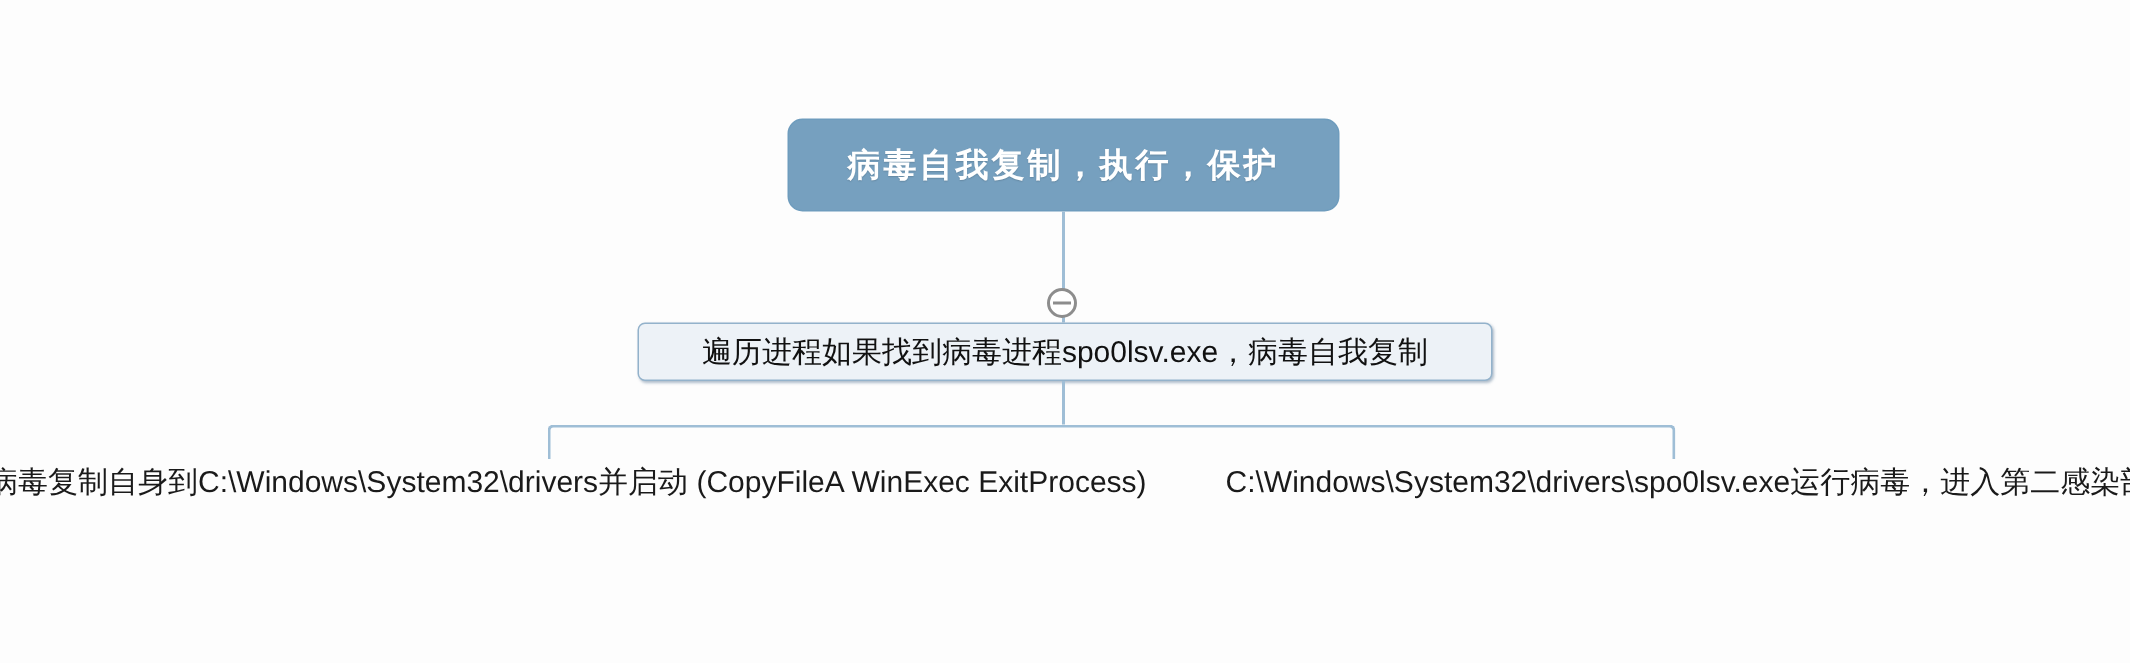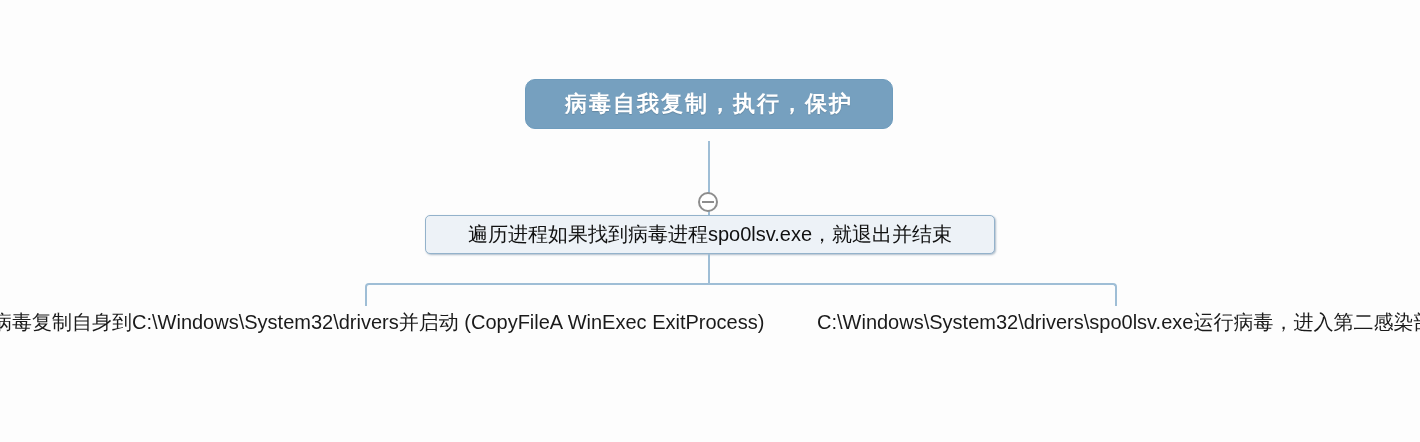--- a/index.html
+++ b/index.html
@@ -16,21 +16,21 @@
   html,body{width:1420px;height:442px;overflow:hidden;}
   body{
     background:var(--canvas-bg);
     font-family:"Liberation Sans","DejaVu Sans",sans-serif;
     position:relative;
   }
   .canvas{
     position:absolute;left:0;top:0;width:1420px;height:442px;
   }
   .root-node{
-    position:absolute;left:525px;top:79px;width:368px;height:50px;
+    position:absolute;left:525px;top:79px;width:368px;height:62px;
     background:var(--root-fill);
     border:1px solid #6e9cbd;
     border-radius:10px;
     display:flex;align-items:center;justify-content:center;
     color:var(--root-text);
     font-size:22px;font-weight:bold;letter-spacing:2px;
     text-shadow:0 1px 1px rgba(0,0,0,0.15);
     cursor:default;
   }
   .vline{
@@ -85,21 +85,21 @@
 <div class="canvas">
 
   <div class="root-node">病毒自我复制，执行，保护</div>
 
   <div class="vline vline-root"></div>
 
   <div class="collapse-toggle">
     <span class="minus-glyph"></span>
   </div>
 
-  <div class="main-topic-node">遍历进程如果找到病毒进程spo0lsv.exe，就退出并结束</div>
+  <div class="main-topic-node">遍历进程如果找到病毒进程spo0lsv.exe，病毒自我复制</div>
 
   <div class="vline vline-mid"></div>
 
   <div class="bracket"></div>
 
   <div class="leaf-label leaf-left">病毒复制自身到C:\Windows\System32\drivers并启动 (CopyFileA WinExec ExitProcess)</div>
 
   <div class="leaf-label leaf-right">C:\Windows\System32\drivers\spo0lsv.exe运行病毒，进入第二感染部分</div>
 
 </div>

